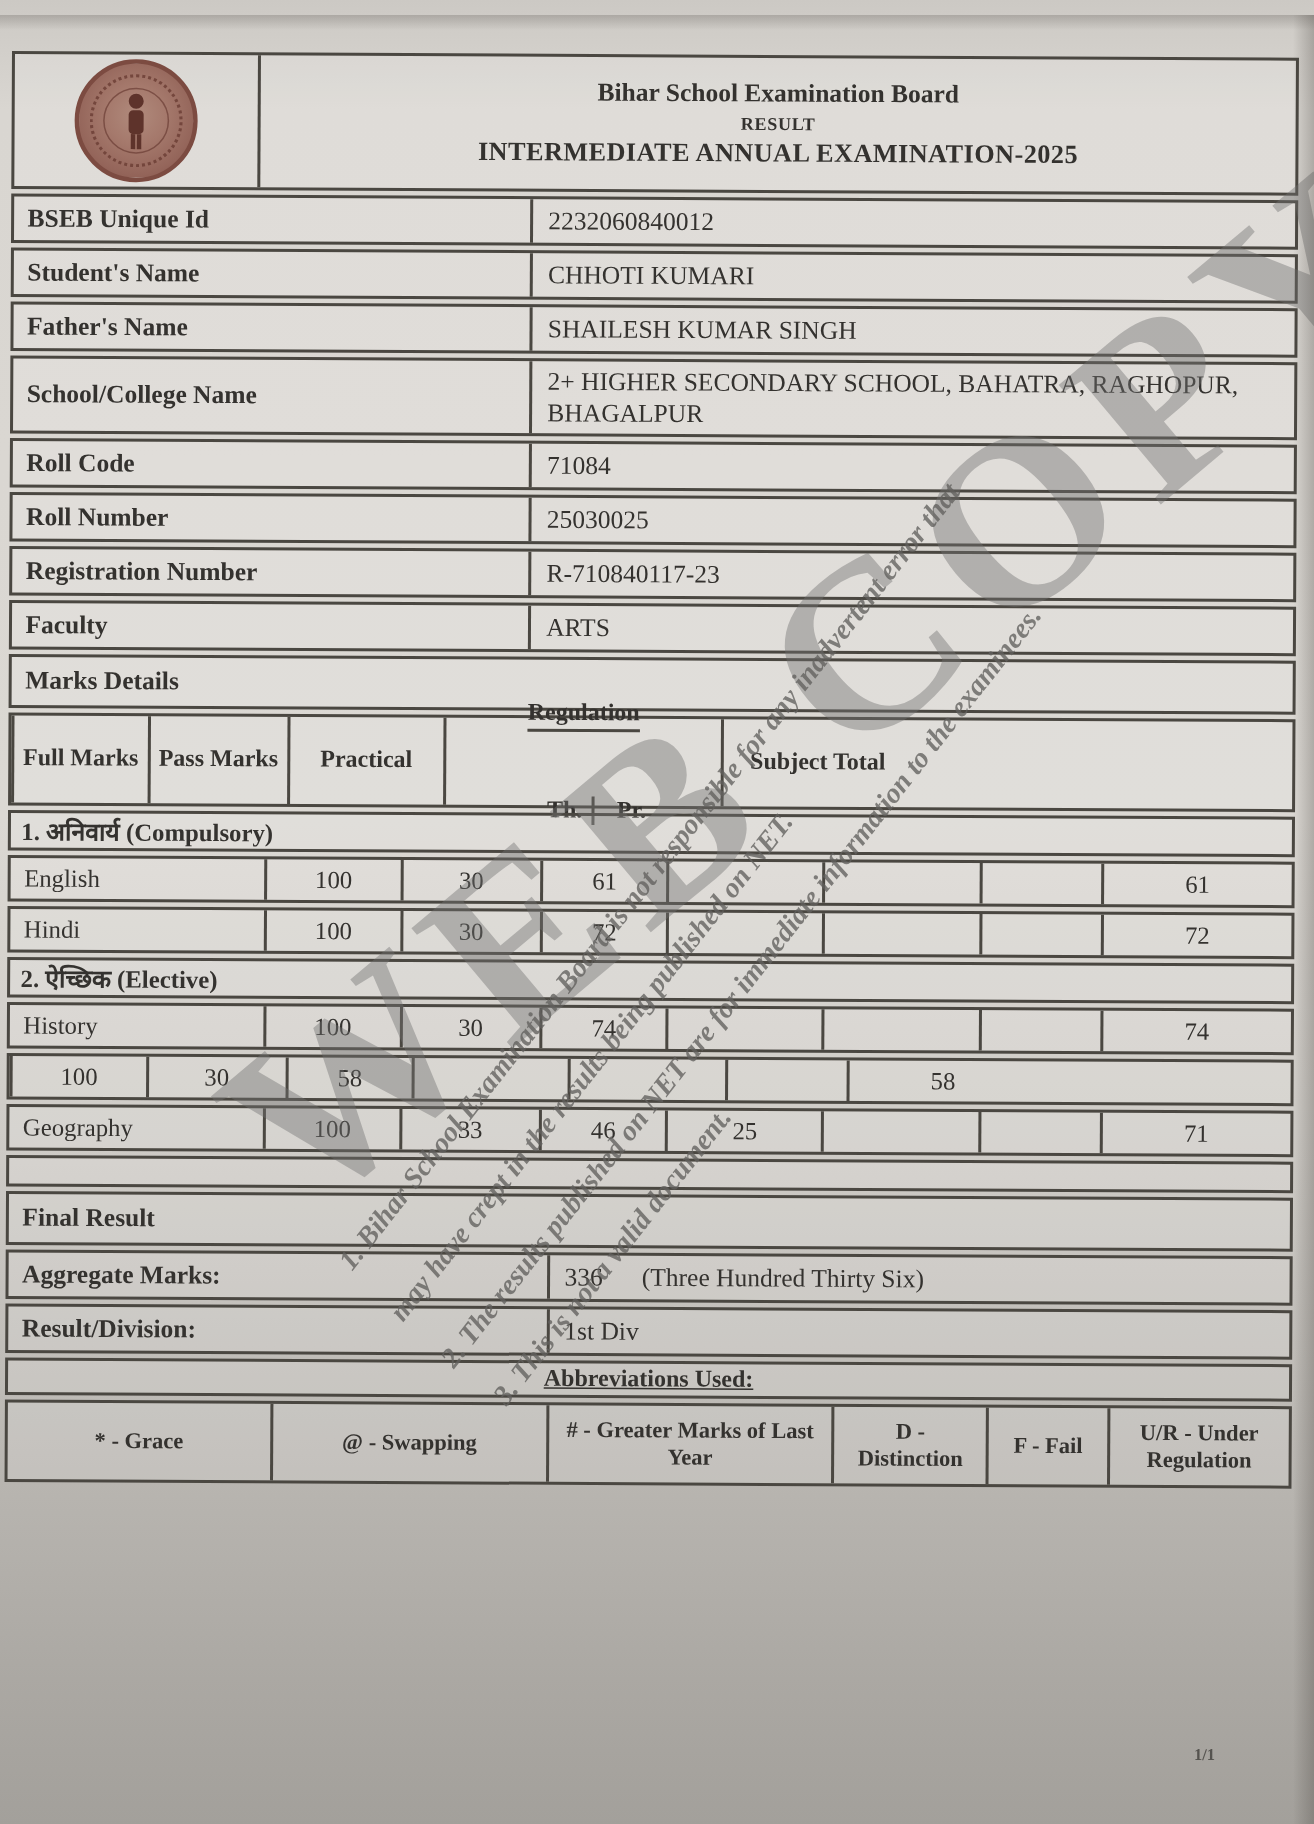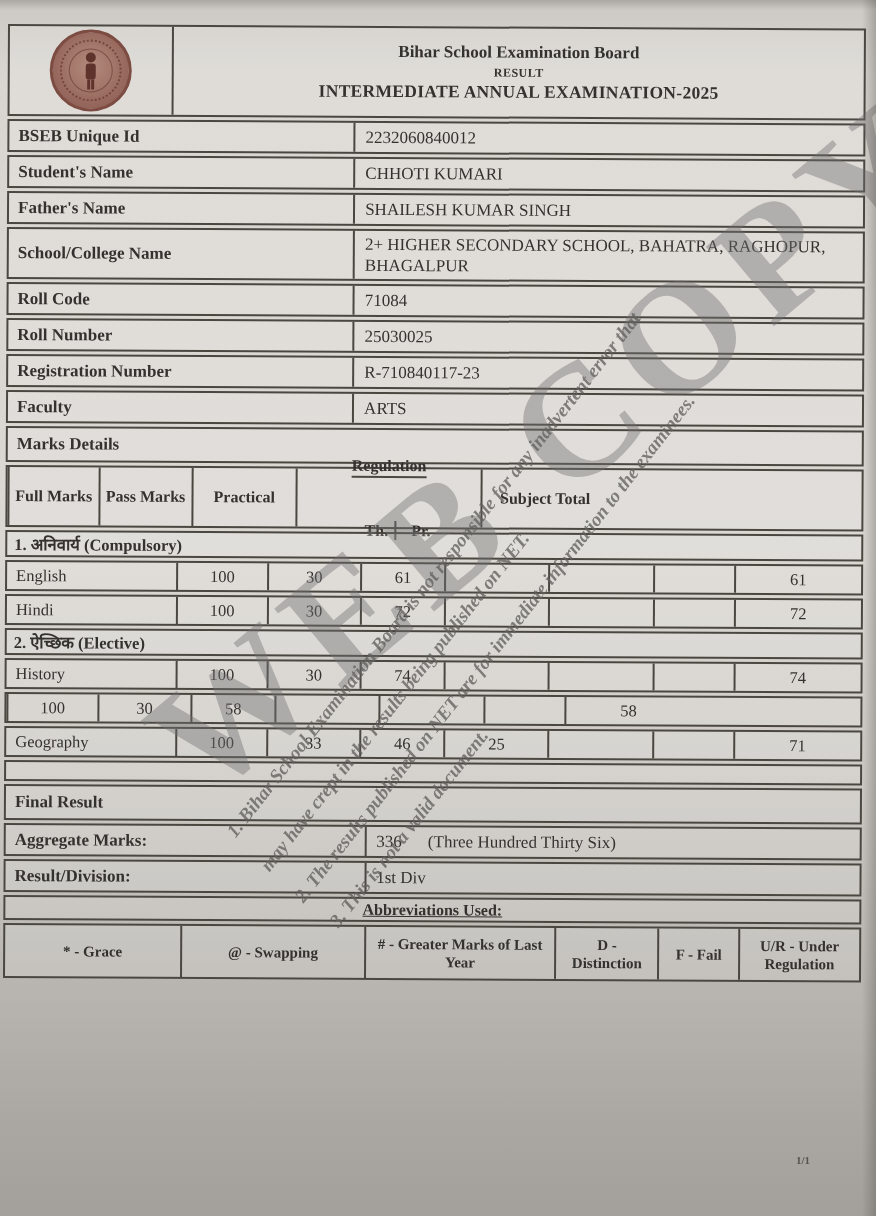--- a/index.html
+++ b/index.html
@@ -2,21 +2,21 @@
 <html><head>
 <meta charset="utf-8">
 <style>
   html,body{margin:0;padding:0;}
   body{
     width:876px;height:1216px;position:relative;overflow:hidden;
     font-family:"Liberation Serif","DejaVu Serif",serif;
     background:linear-gradient(180deg,#ccc9c4 0%,#d9d6d1 6%,#dbd8d3 45%,#cfccc7 62%,#bcb9b4 78%,#aba8a3 92%,#a3a09b 100%);
     color:#34322f;
   }
-  .page{position:absolute;inset:0;}
+  .page{position:absolute;inset:0;margin-top:10px;}
   
   .edge-right{position:absolute;top:0;right:0;width:14px;height:100%;
     background:linear-gradient(90deg,rgba(70,65,60,0) 0%,rgba(70,65,60,.30) 100%);}
   .edge-top{position:absolute;top:0;left:0;width:100%;height:10px;
     background:linear-gradient(180deg,rgba(70,65,60,.25),rgba(70,65,60,0));}
   .doc{position:absolute;left:8px;top:24px;width:858px;transform:rotate(.3deg);transform-origin:top left;}
   .box{border:2px solid #4a4741;margin-bottom:3px;background:rgba(255,255,255,.16);
     display:flex;align-items:stretch;box-sizing:border-box;position:relative;}
   .cell{display:flex;align-items:center;box-sizing:border-box;}
   .vline{border-left:2px solid #4a4741;}

